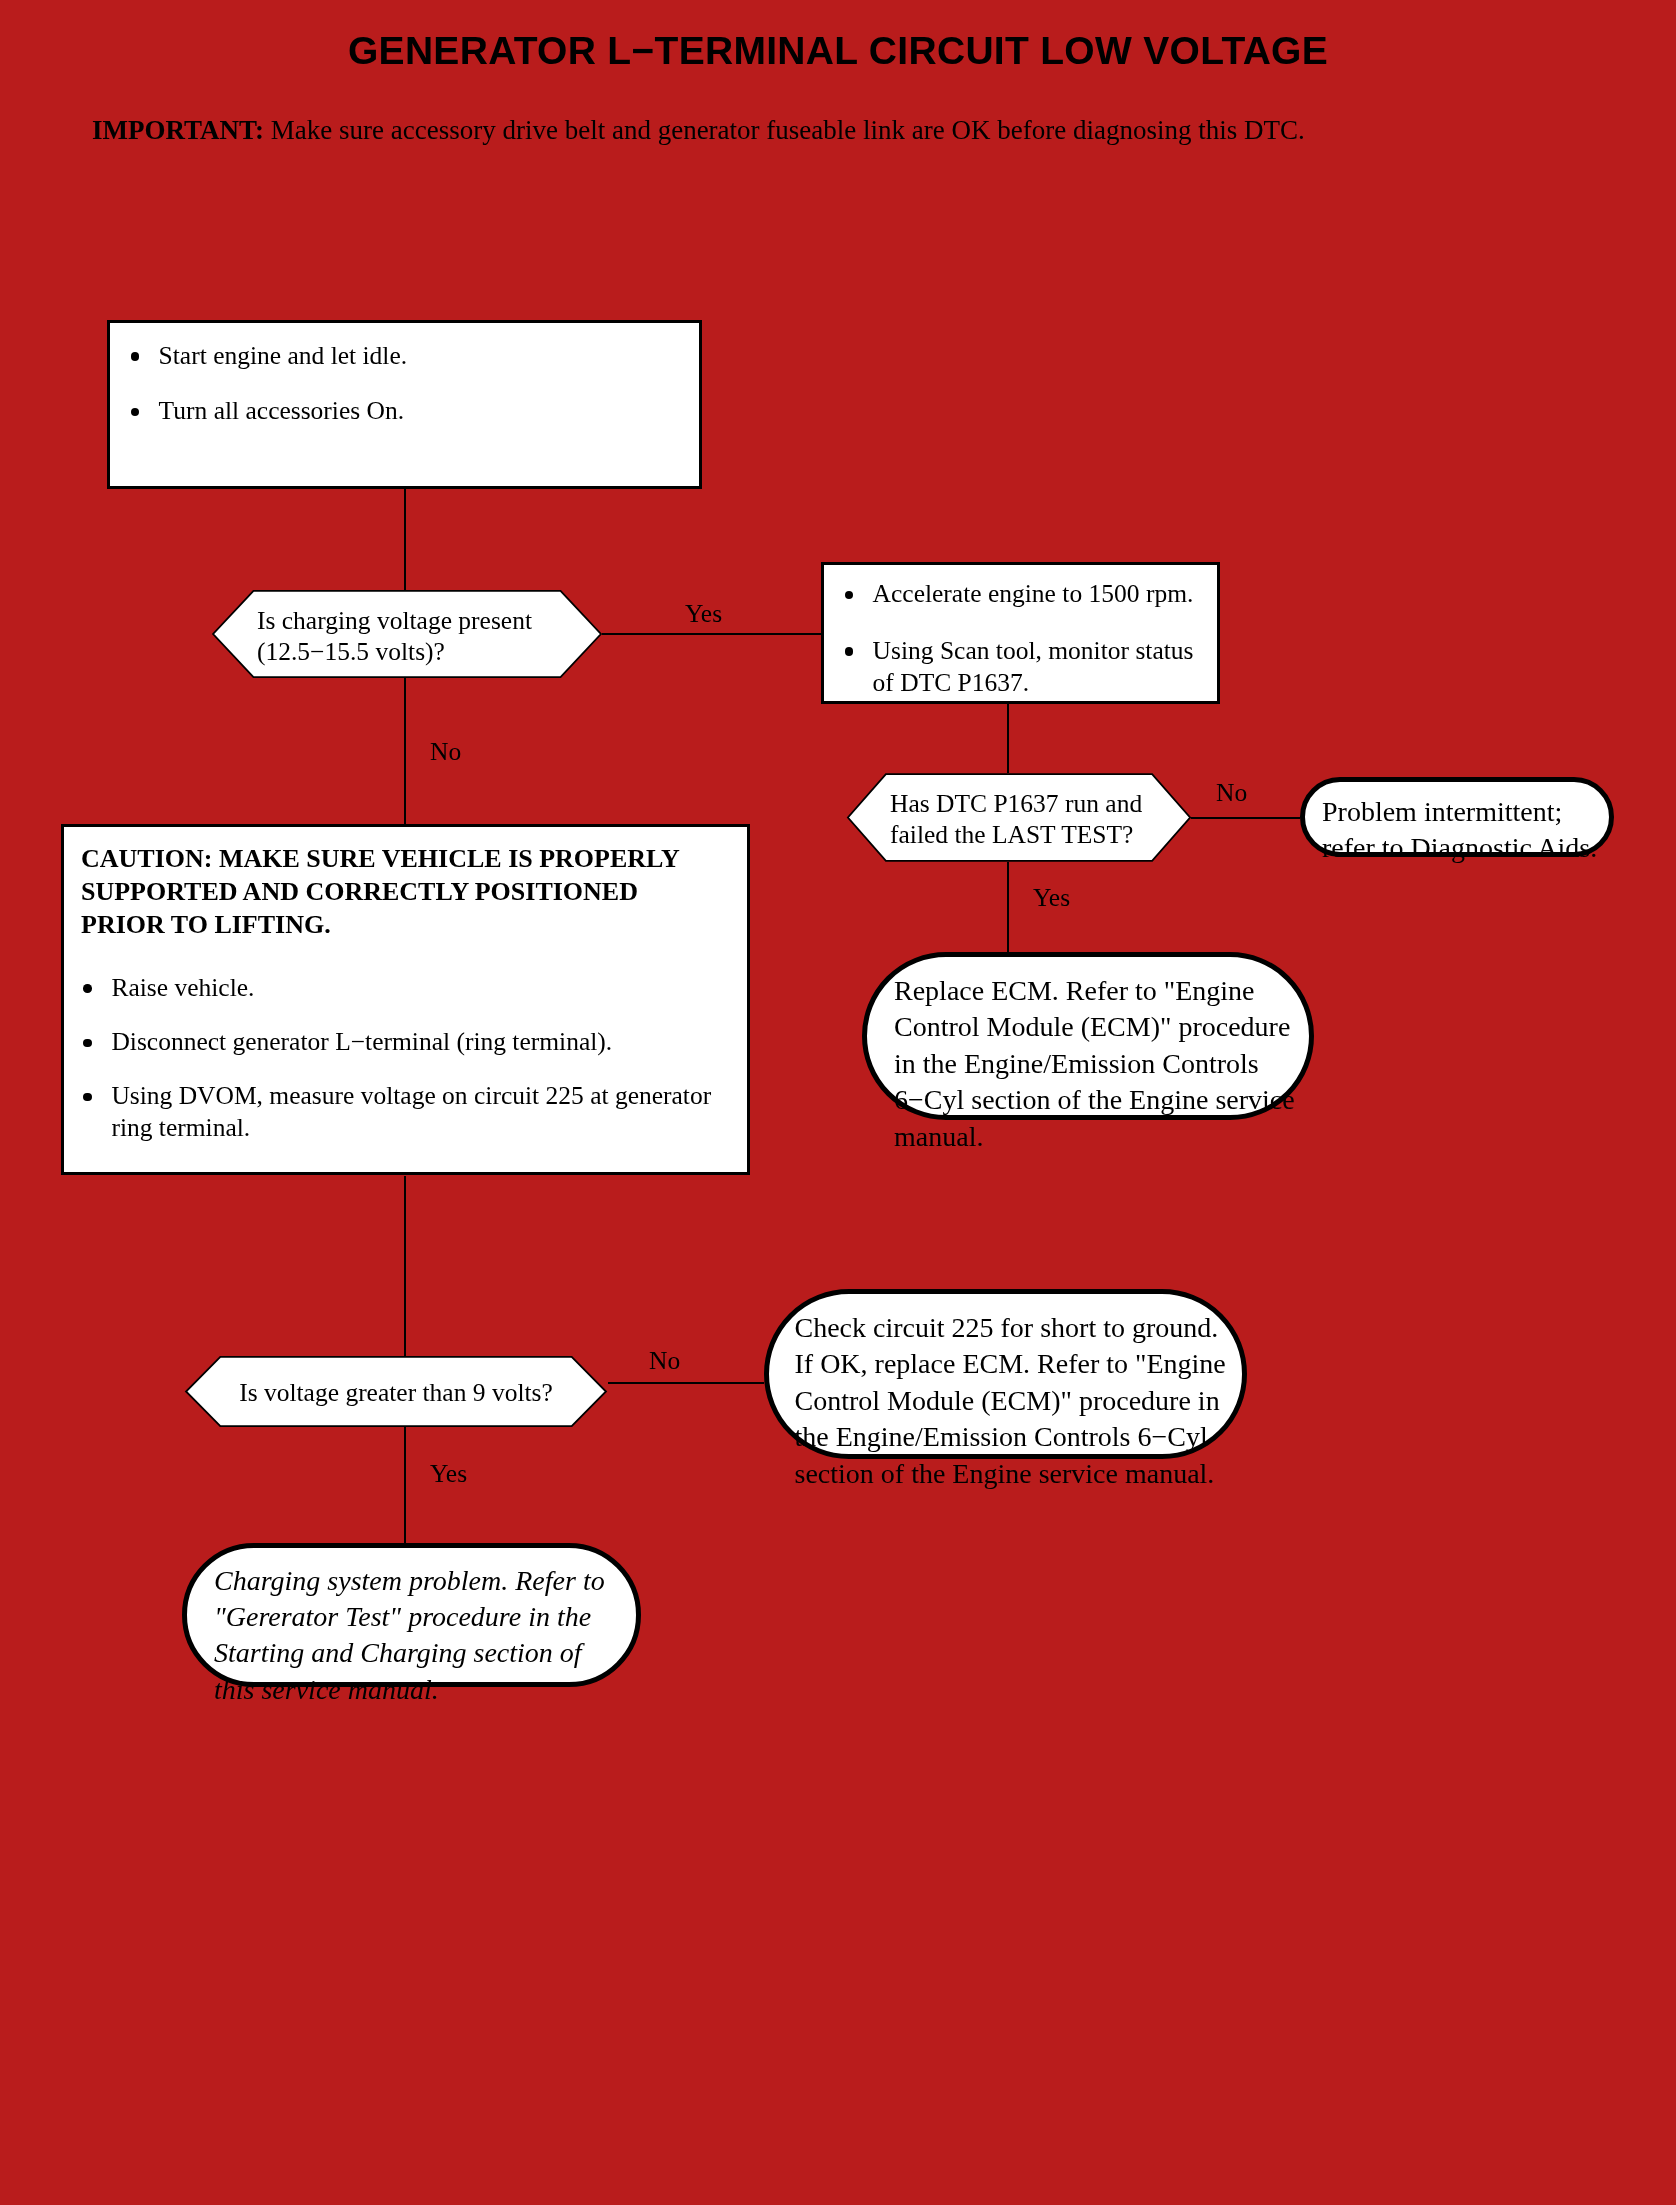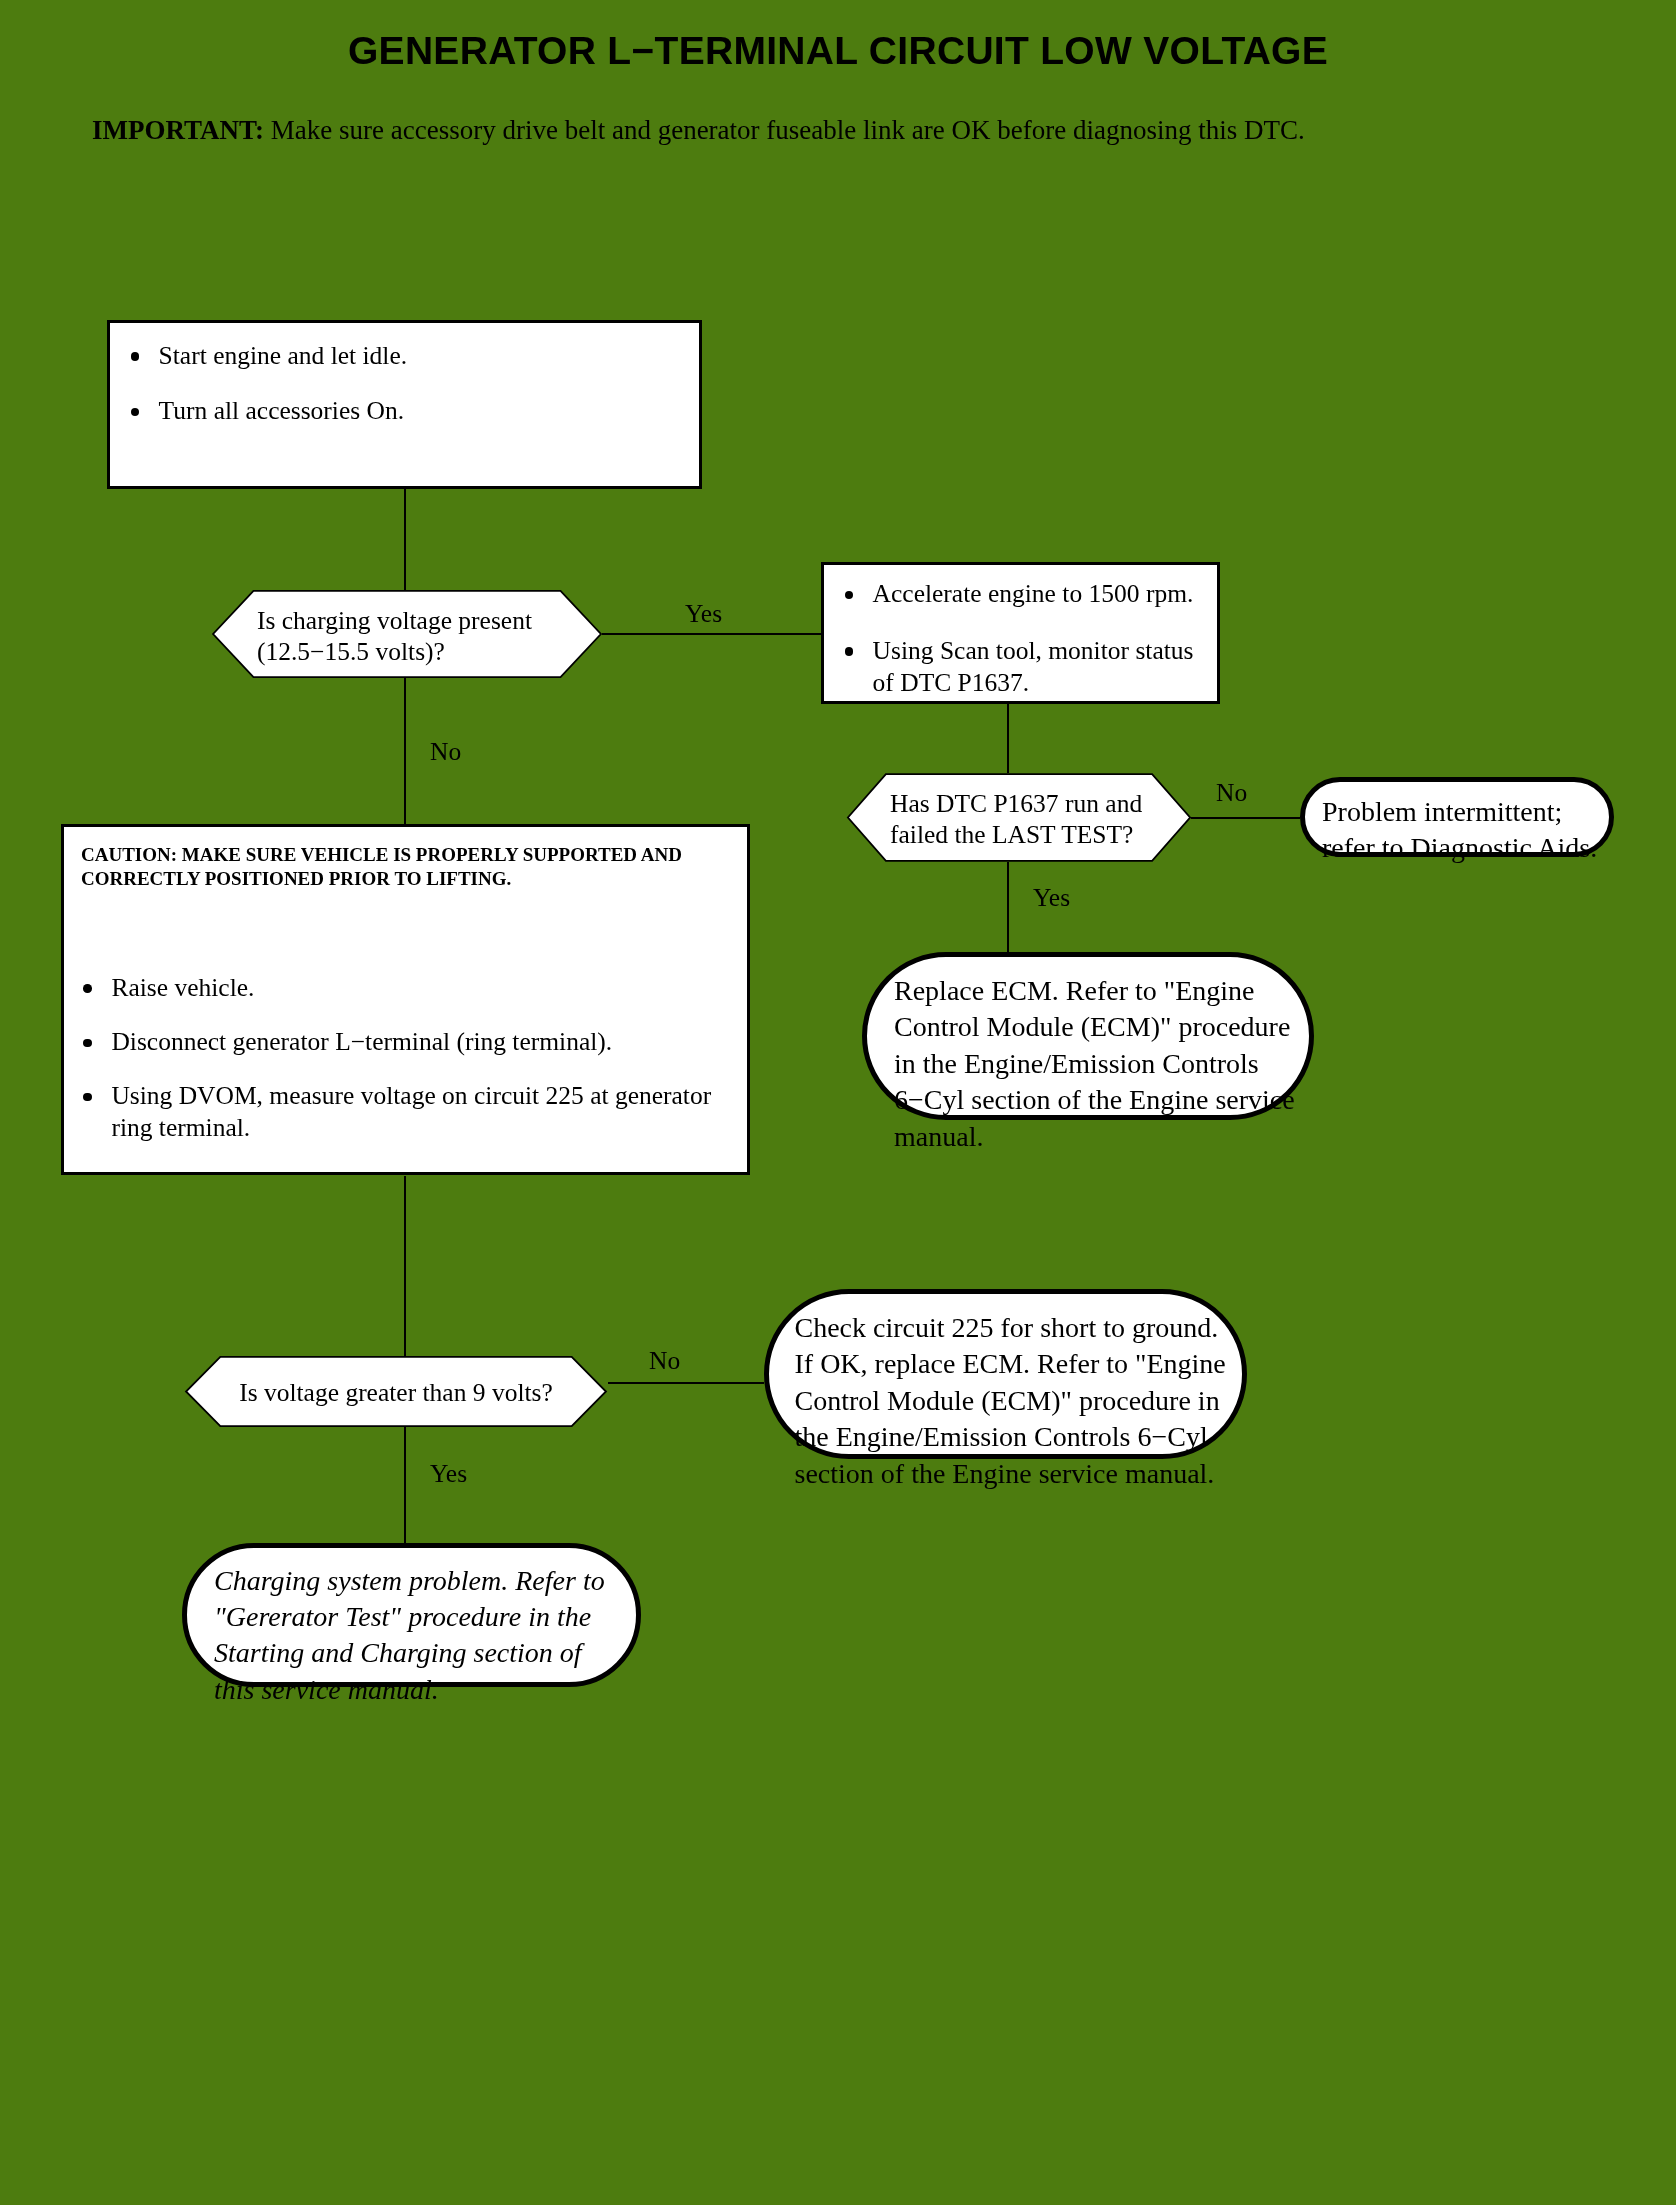--- a/index.html
+++ b/index.html
@@ -9,21 +9,21 @@
     background: #ffffff;
   }
   body {
     font-family: "Liberation Serif", "DejaVu Serif", serif;
     color: #000000;
   }
   #page {
     position: relative;
     width: 1676px;
     height: 2205px;
-    background: #4d7c0f;
+    background: #b91c1c;
     overflow: hidden;
   }
 
   
   .doc-title {
     position: absolute;
     left: 0;
     top: 29px;
     width: 1676px;
     text-align: center;
@@ -82,21 +82,21 @@
     left: 6px;
     top: 0.49em;
     width: 8.5px;
     height: 8.5px;
     background: #000000;
     border-radius: 50%;
   }
 
   .caution-head {
     font-weight: bold;
-    font-size: 19px;
+    font-size: 26px;
     line-height: 1.26;
     margin: 0 0 20.7px 0;
   }
 
   
   .hex {
     position: absolute;
   }
   .hex svg {
     position: absolute;

